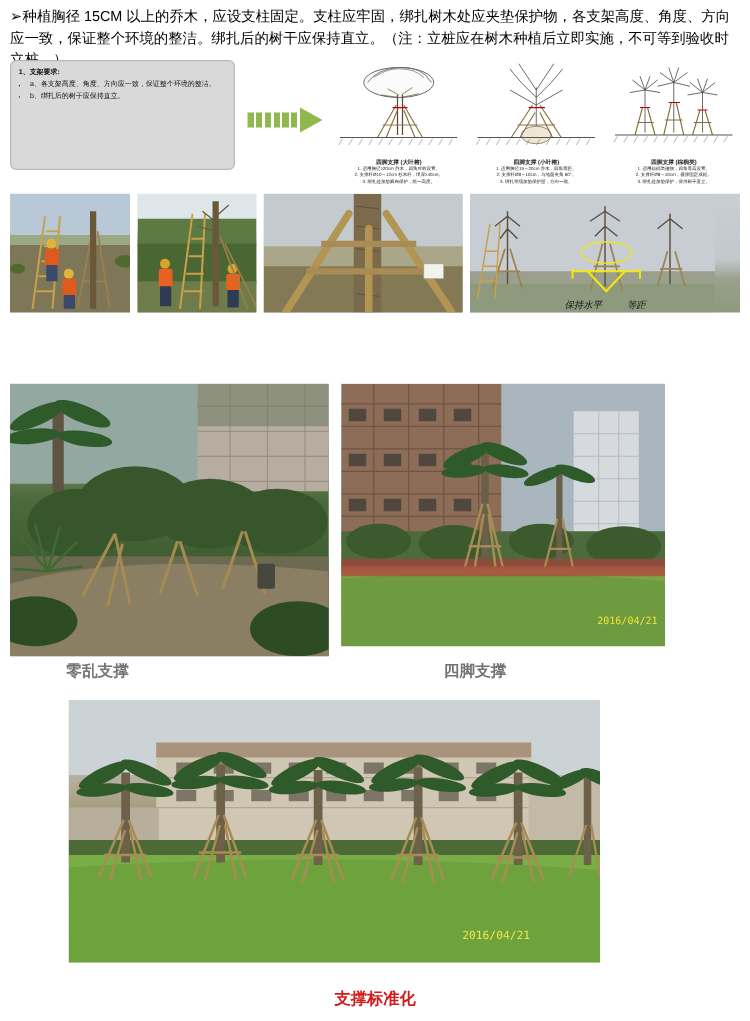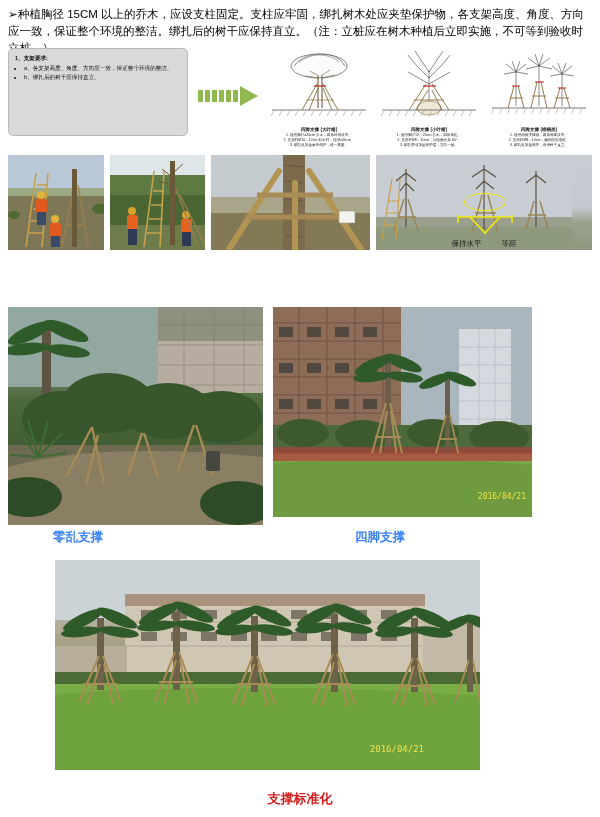--- a/index.html
+++ b/index.html
@@ -154,20 +154,21 @@
   }
   
   .ph3 { width: 168px; height: 95px;
     background:
       linear-gradient(to bottom, #c6cdd2 0%, #b9bfae 30%, #9a8f6d 55%, #7d7352 100%);
   }
   
   .ph4 { width: 228px; height: 95px;
     background:
       linear-gradient(to bottom, #c9ced3 0%, #c2c8cd 55%, #9aa08d 72%, #8d9a7e 100%);
+    font-style: italic;
   }
   .ph4 .cap-row {
     position: absolute;
     left: 0;
     bottom: 1px;
     width: 100%;
     display: flex;
     justify-content: center;
     gap: 20px;
     font-size: 7.5px;
@@ -219,21 +220,21 @@
     right: 6px;
     bottom: 16px;
     font-size: 8px;
     color: #f2e33a;
     font-family: "DejaVu Sans Mono", monospace;
   }
   .cap-red {
     position: absolute;
     font-size: 12.5px;
     font-weight: bold;
-    color: #3b82f6;
+    color: #737373;
     white-space: nowrap;
   }
 
   
   .row4 {
     position: absolute;
     left: 55px;
     top: 560px;
     width: 425px;
     height: 210px;

